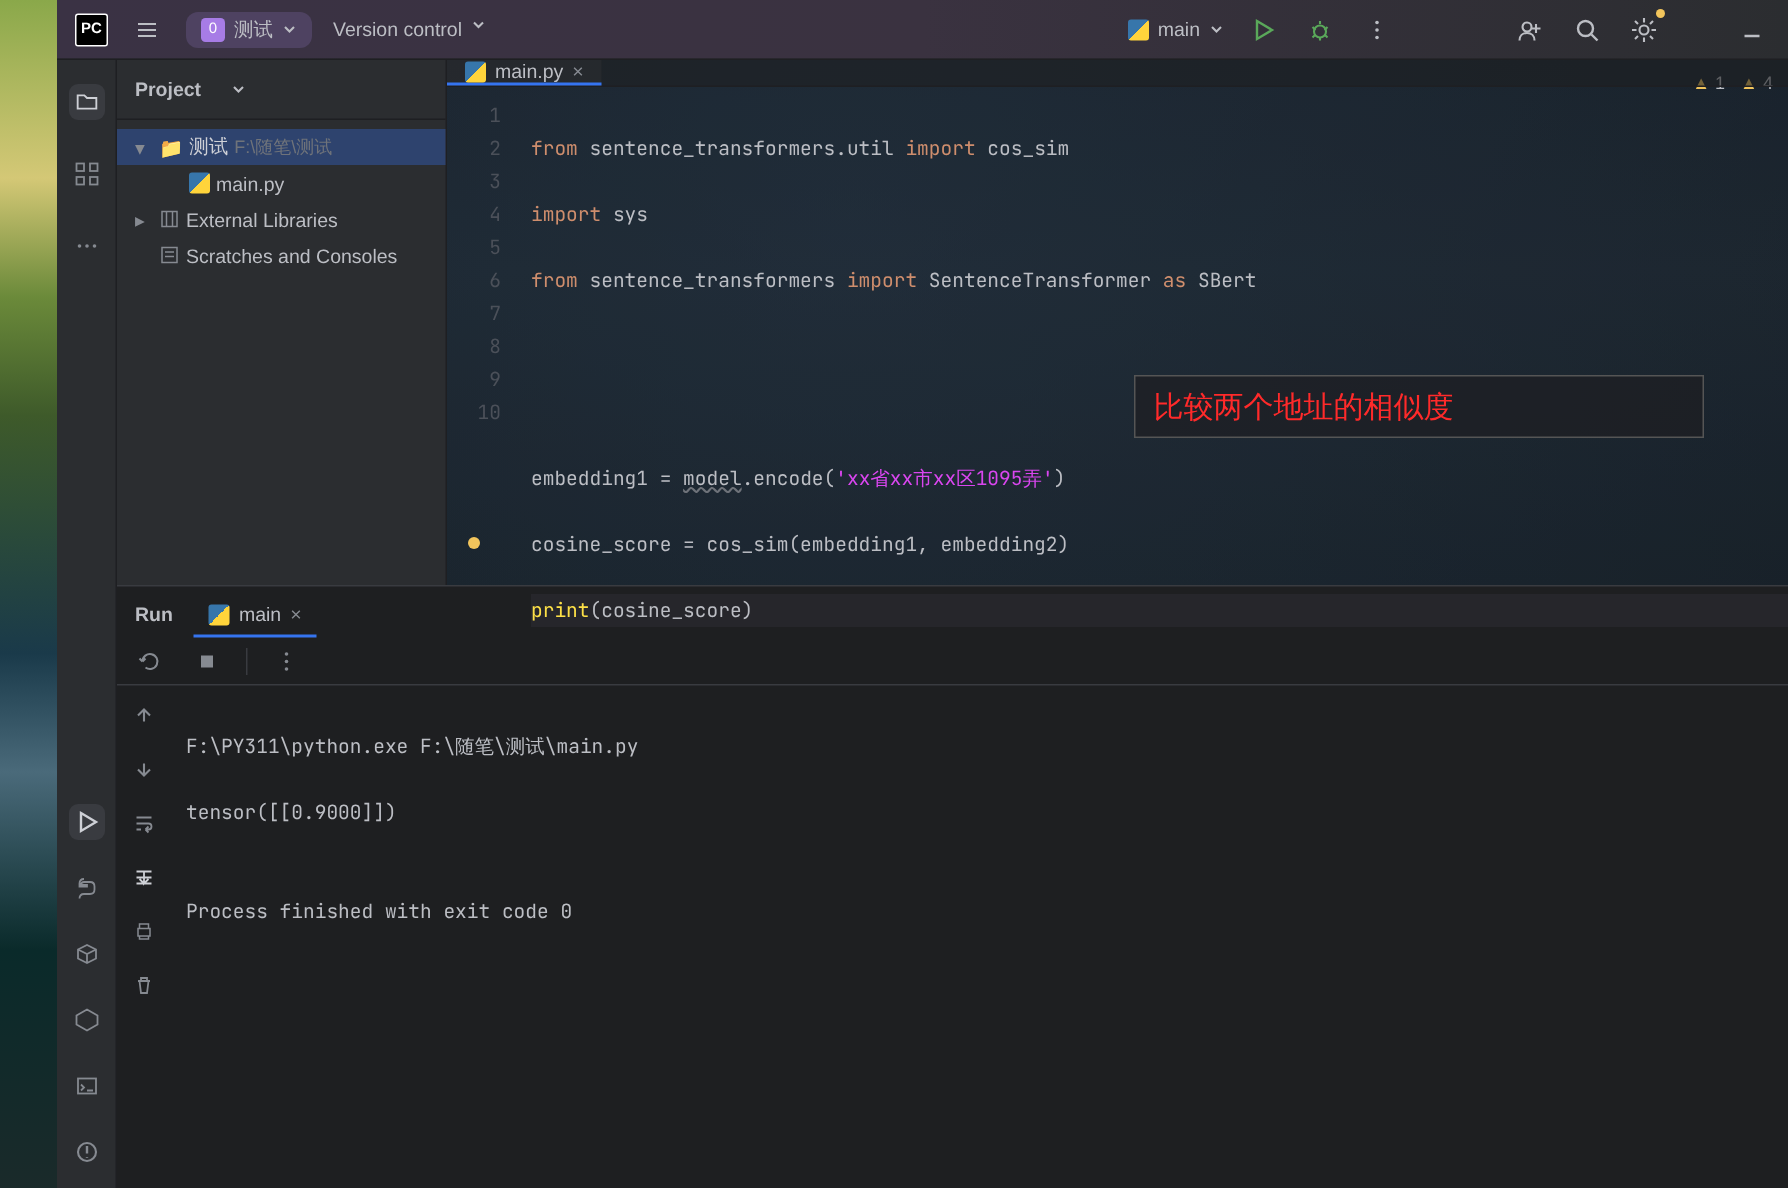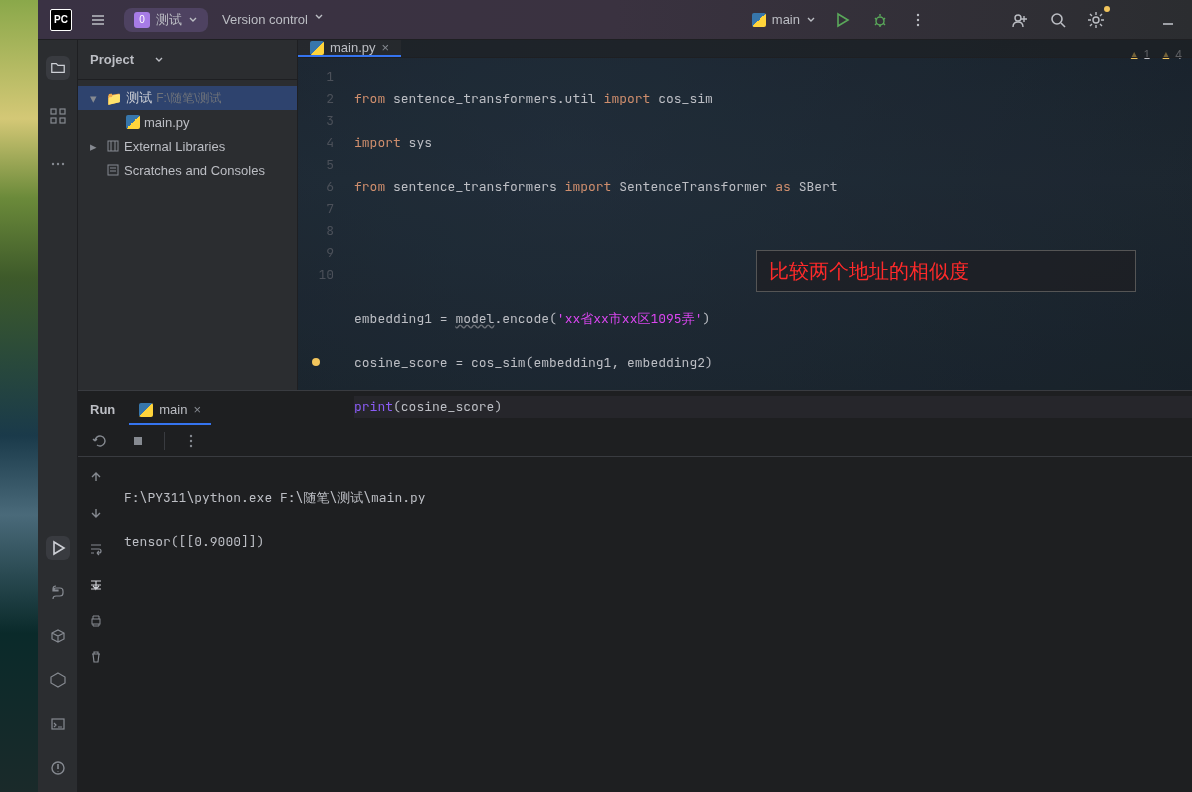--- a/index.html
+++ b/index.html
@@ -221,21 +221,21 @@
   padding: 8px 0 0 6px;
   white-space: pre;
   color: #bcbec4;
   position: relative;
 }
 .code-line { height: 22px; }
 .code-line.current { background: rgba(50,50,60,0.4); }
 .kw { color: #cf8e6d; }
 .str { color: #d946ef; }
 .path-str { color: #548058; text-decoration: underline; }
-.builtin { color: #8b5cf6; }
+.builtin { color: #fde047; }
 .inspection {
   position: absolute;
   top: 8px; right: 10px;
   display: flex; gap: 10px;
   font-size: 12px;
   color: #bcbec4;
 }
 .inspection .tri { color: #f2c55c; }
 .yellow-dot {
   display: inline-block;
@@ -610,19 +610,20 @@
             <div class="icon-btn">
                 <svg width="14" height="14" viewBox="0 0 14 14">
                   <path d="M3 4h8M5 4V2h4v2M4 4l1 8h4l1-8" fill="none" stroke="#868a91" stroke-width="1.2"></path>
                 </svg>
               </div>
           </div>
           <div class="run-output">
 <div>F:\PY311\python.exe F:\随笔\测试\main.py</div>
 <div>tensor([[0.9000]])</div>
 <div></div>
+<div>Process finished with exit code 0</div>
           </div>
         </div>
       </div>
 
     </div>
   </div>
 </div>
 
 </body></html>

